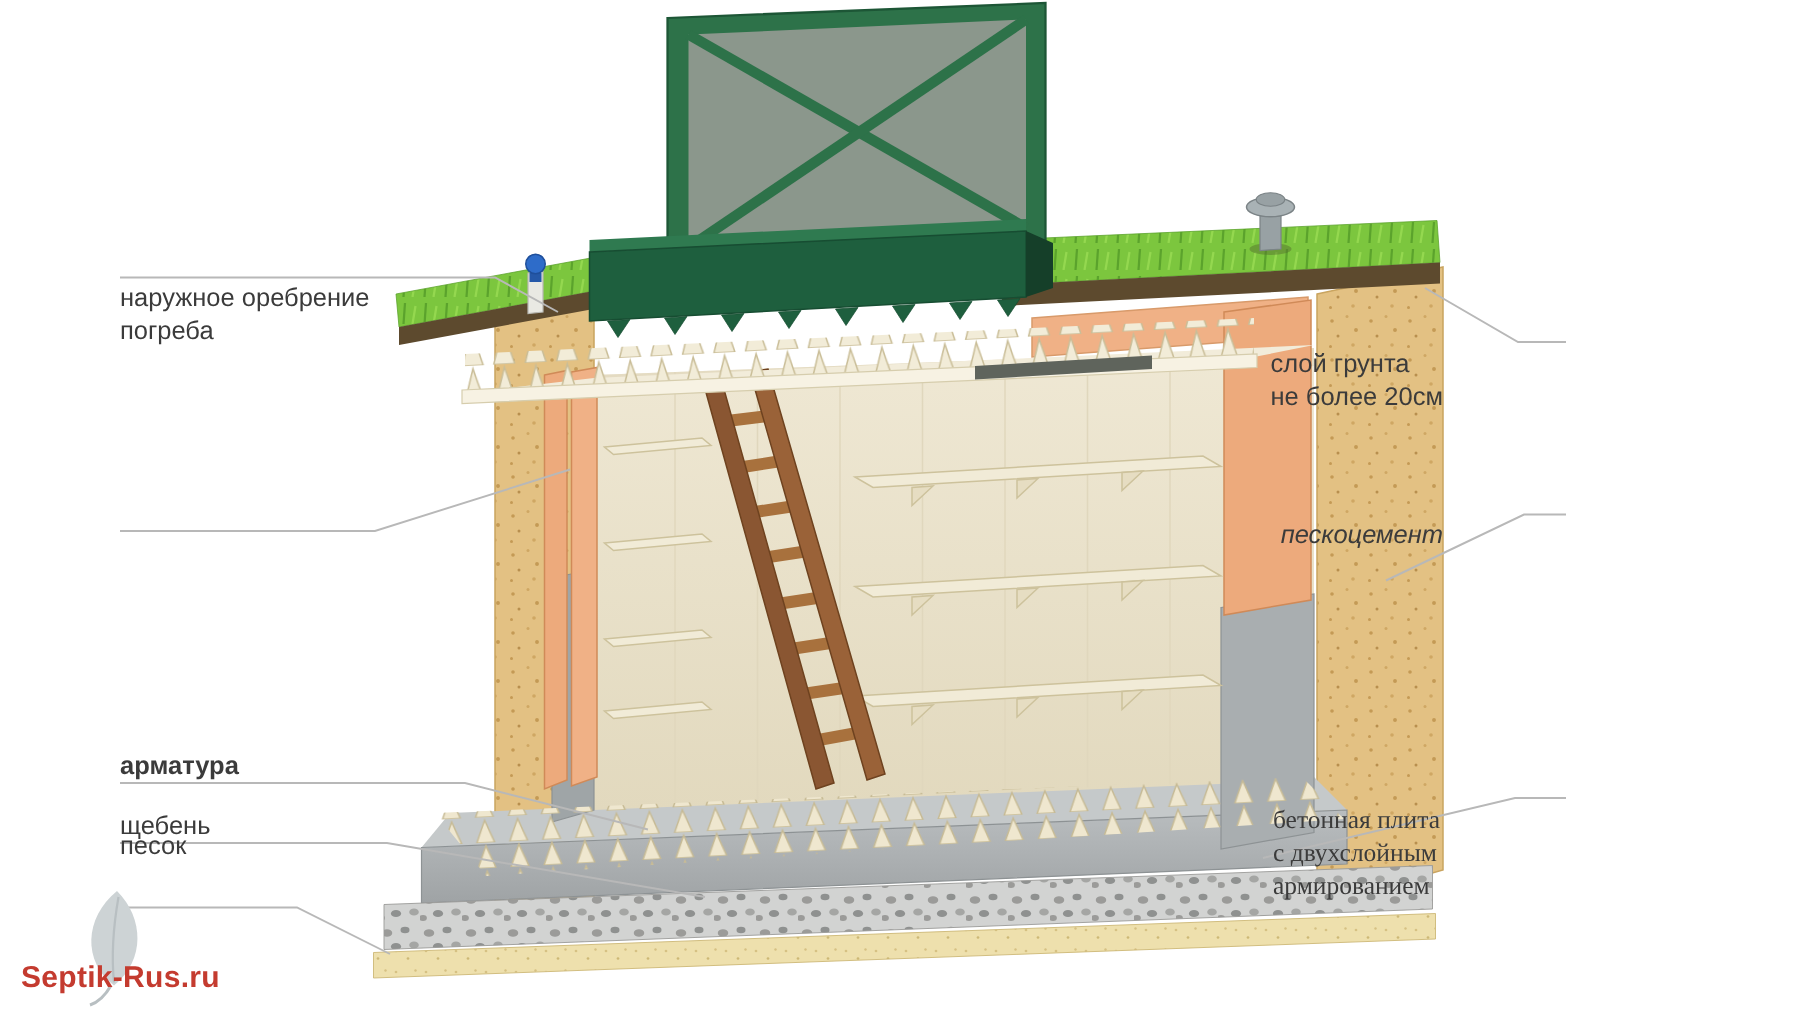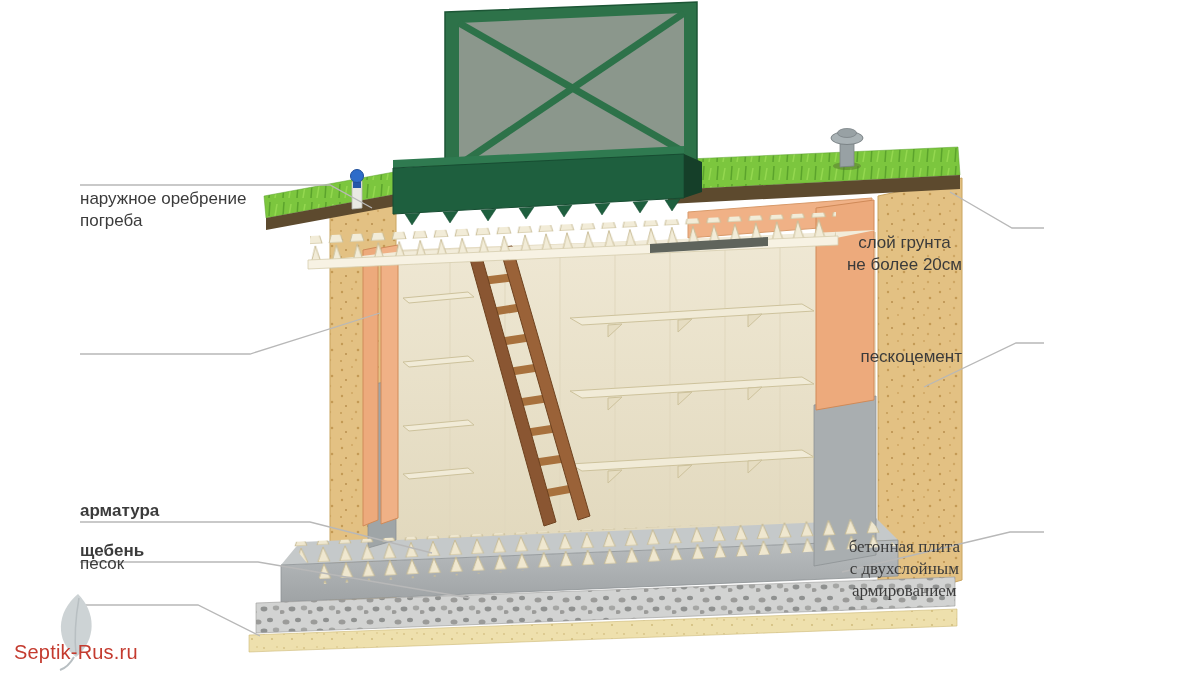--- a/index.html
+++ b/index.html
@@ -1,22 +1,22 @@
 <!DOCTYPE html>
 <html><head>
 <meta charset="utf-8">
 <style>
   html,body{margin:0;padding:0;background:#fff;}
   .stage{position:relative;width:1044px;height:675px;background:#ffffff;
          font-family:"Liberation Sans",sans-serif;overflow:hidden;}
   .scene{position:absolute;left:0;top:0;}
   .label{position:absolute;font-size:17px;line-height:1.3;color:#3b3b3b;
          white-space:pre-line;}
-  .label.right{text-align:center;}
-  .brand{position:absolute;left:14px;top:641px;font-size:20px;font-weight:normal;
+  .label.right{text-align:left;}
+  .brand{position:absolute;left:14px;top:641px;font-size:20px;font-weight:bold;
          color:#c43b2f;letter-spacing:.2px;}
 </style>
 </head>
 <body>
 
 <div class="stage">
 
   <svg class="scene" width="1200" height="675" viewBox="0 0 1200 675">
     <defs>
       <pattern id="speckle" width="26" height="26" patternUnits="userSpaceOnUse">
@@ -218,28 +218,28 @@
       <path d="M74,657 C70,664 66,668 60,670" stroke="#b8bfc2" stroke-width="2" fill="none"></path>
     </g>
   </svg>
 
   <div class="label" style="left:80px;top:188px;">наружное оребрение
 погреба</div>
 
 
   <div class="label" style="left:80px;top:500px;font-weight:bold;">арматура</div>
 
-  <div class="label" style="left:80px;top:540px;font-weight:bold;">щебень</div>
+  <div class="label" style="left:80px;top:540px;">щебень</div>
 
   <div class="label" style="left:80px;top:553px;">песок</div>
 
   <div class="label right" style="right:82px;top:232px;">слой грунта
 не более 20см</div>
 
-  <div class="label right" style="right:82px;top:346px;">пескоцемент</div>
+  <div class="label right" style="right:82px;top:346px;font-style:italic;">пескоцемент</div>
 
   <div class="label right" style="right:84px;top:536px;font-family:Liberation Serif, serif;">бетонная плита
 с двухслойным
 армированием</div>
 
   <div class="brand">Septik-Rus.ru</div>
 
 </div>
 
 </body></html>

